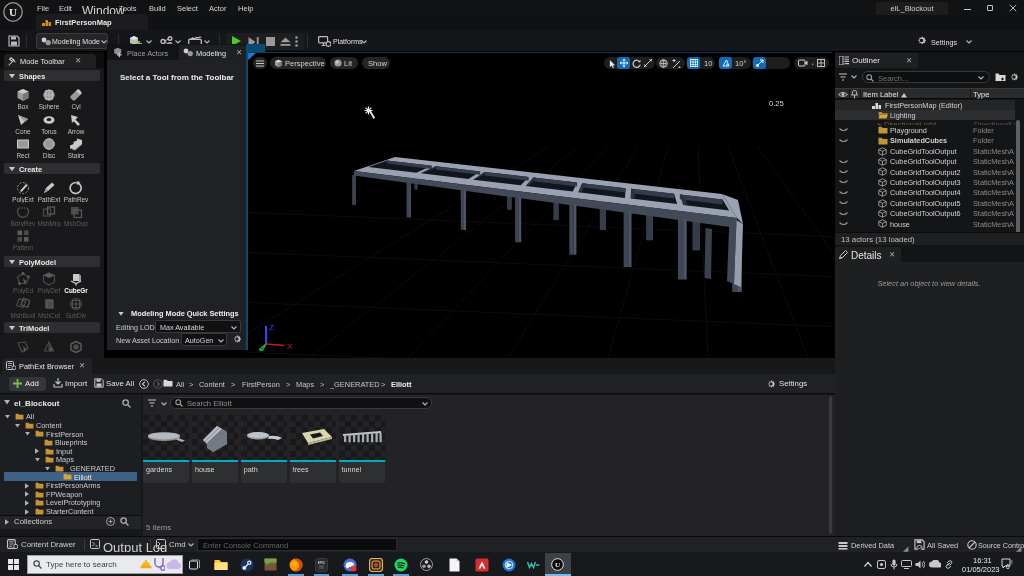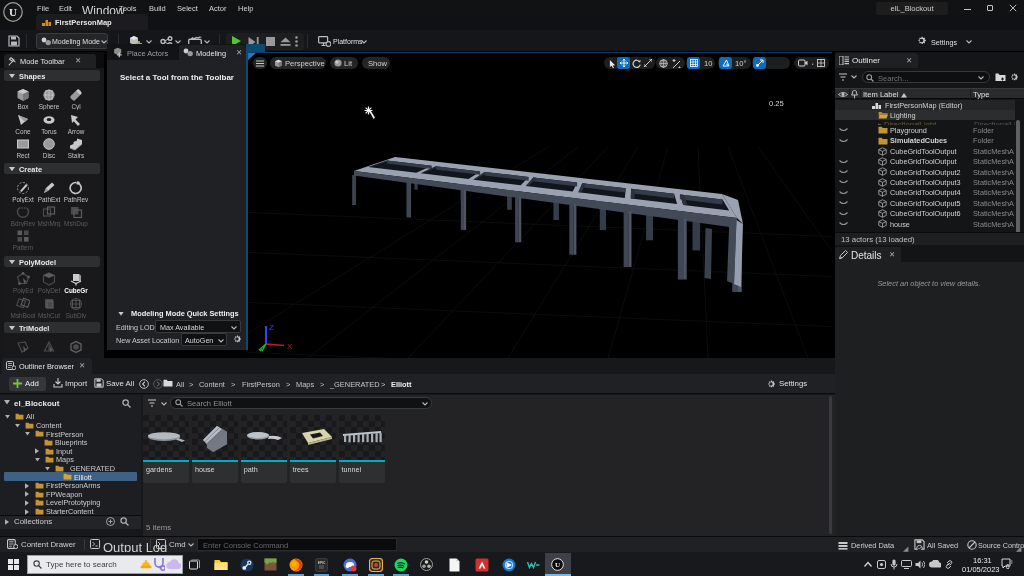--- a/index.html
+++ b/index.html
@@ -644,21 +644,21 @@
 <div class="abs" style="left:835px;top:262px;width:189px;height:274px;background:#1e1f21;"></div>
 <div class="abs txt" style="left:929px;top:279px;transform:translateX(-50%);font-size:7.4px;font-style:italic;color:#9a9a9a;">Select an object to view details.</div>
 
 <div class="abs" style="left:0;top:358px;width:835px;height:178px;background:#17181a;"></div>
 <div class="abs" style="left:2px;top:358px;width:90px;height:15.5px;background:#202124;border-radius:3px 3px 0 0;"></div>
 <svg class="abs" style="left:6px;top:361px;" width="10" height="9" viewBox="0 0 10 9">
     <rect x="0.5" y="0.5" width="7" height="8" rx="1" fill="none" stroke="#c8c8c8" stroke-width="1"></rect>
     <path d="M2 2.5 h4 M2 4.5 h4 M2 6.5 h2.5" stroke="#c8c8c8" stroke-width="0.8"></path>
     <circle cx="8" cy="6.8" r="1.9" fill="#17181a" stroke="#c8c8c8" stroke-width="0.9"></circle>
   </svg>
-<div class="abs txt" style="left:19px;top:361.5px;font-size:7.4px;color:#e6e6e6;">Outliner Browser</div>
+<div class="abs txt" style="left:19px;top:361.5px;font-size:7.4px;color:#e6e6e6;">PathExt Browser</div>
 <div class="abs txt" style="left:79px;top:360.5px;font-size:7.5px;color:#b0b0b0;">✕</div>
 <div class="abs" style="left:0;top:373.5px;width:835px;height:20.5px;background:#202124;border-bottom:1px solid #0b0b0b;"></div>
 <div class="abs" style="left:9px;top:376.5px;width:37px;height:14px;background:#35363a;border-radius:3px;"></div>
 <svg class="abs" style="left:13px;top:379px;" width="9" height="9" viewBox="0 0 9 9">
     <path d="M4.5 0 v9 M0 4.5 h9" stroke="#7ac142" stroke-width="1.8"></path>
   </svg>
 <div class="abs txt" style="left:25px;top:379px;font-size:7.8px;color:#efefef;">Add</div>
 <svg class="abs" style="left:53px;top:378px;" width="10" height="10" viewBox="0 0 10 10">
     <path d="M5 0 v6 M2.5 3.5 L5 6 L7.5 3.5" stroke="#c8c8c8" stroke-width="1.1" fill="none"></path>
     <path d="M1 6 v3 h8 v-3" stroke="#c8c8c8" stroke-width="1.1" fill="none"></path>

